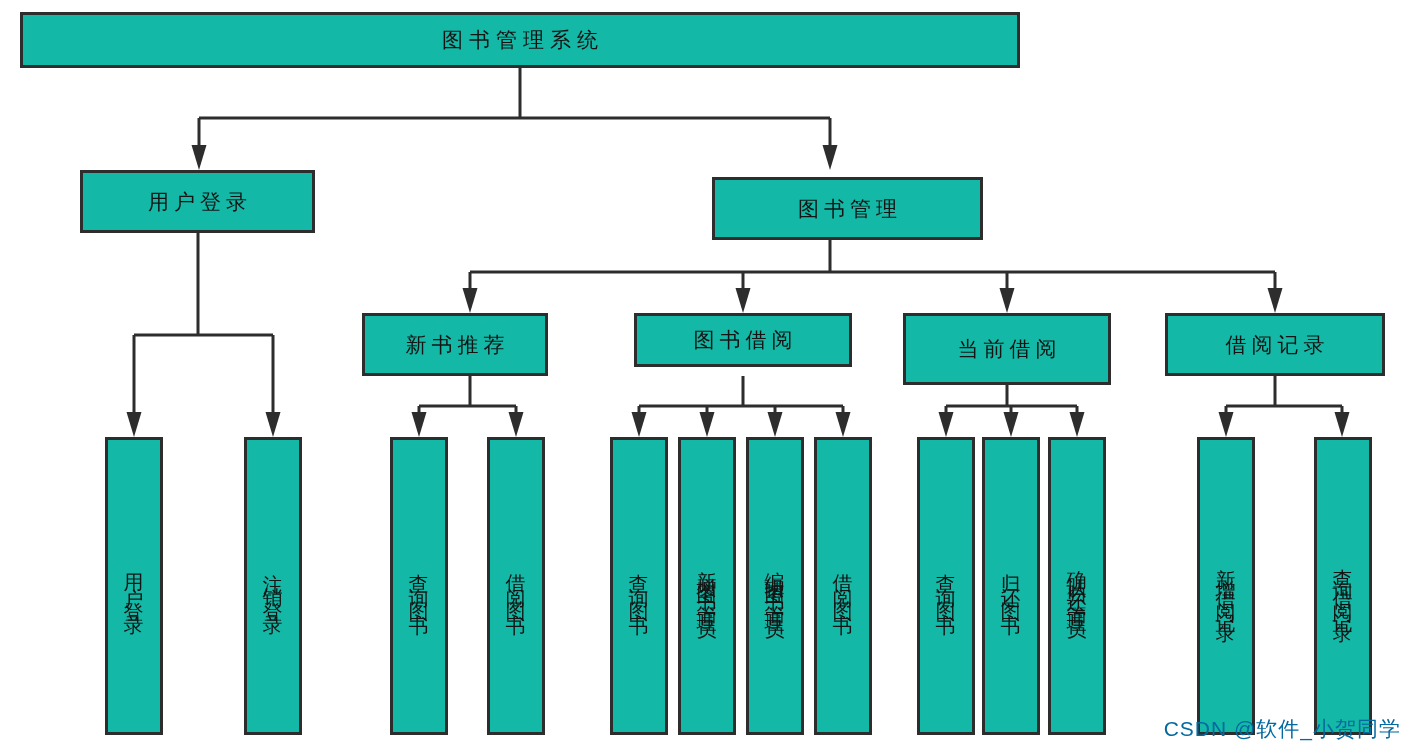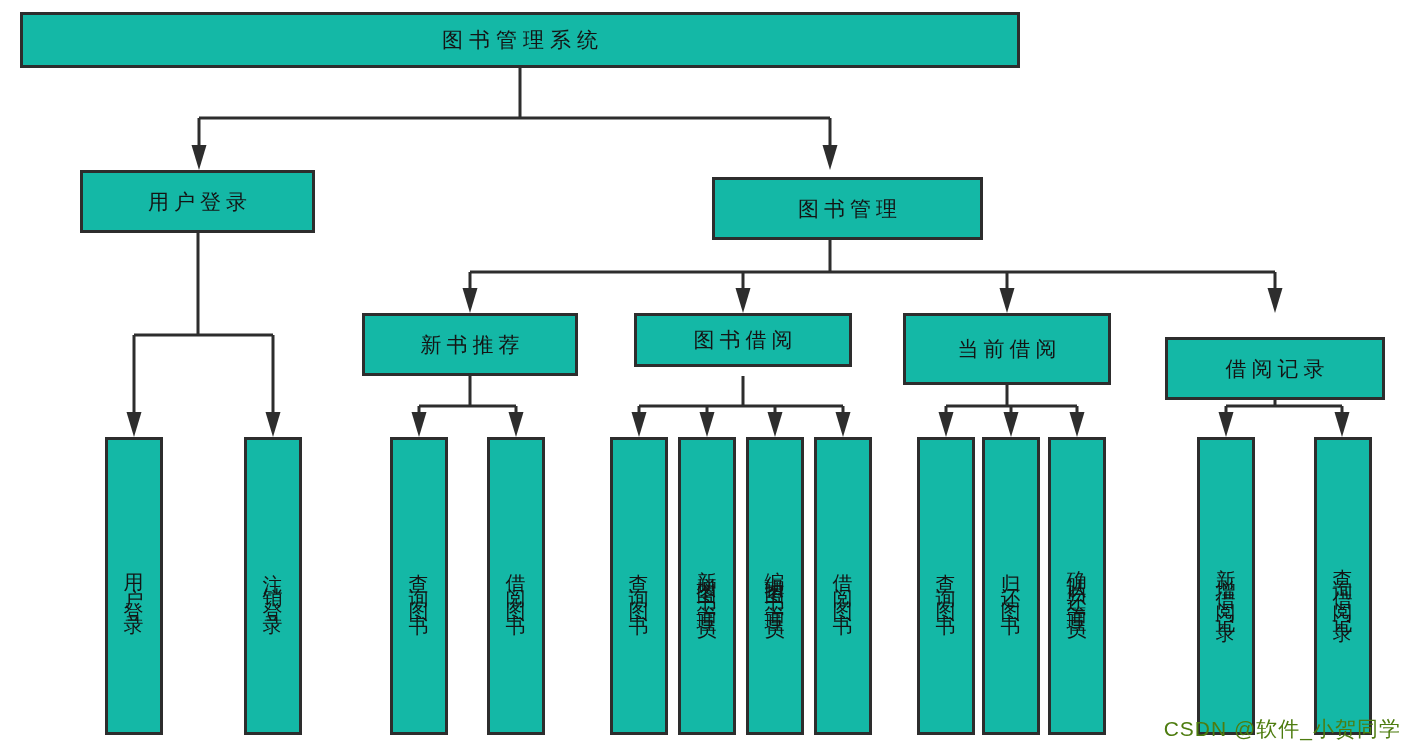--- a/index.html
+++ b/index.html
@@ -38,21 +38,21 @@
   .v-short{letter-spacing:14px;}
   .v-mid{letter-spacing:11px;}
   .v-long{letter-spacing:7px;}
   .watermark{
     position:absolute;
     right:4px;
     top:715px;
     z-index:3;
     font-size:21px;
     letter-spacing:1px;
-    color:#4d7c0f;
+    color:#0369a1;
     white-space:nowrap;
   }
 </style>
 </head>
 <body>
 
 <div class="canvas">
 
   <svg class="wires" width="1405" height="747" viewBox="0 0 1405 747">
       <path d="M 520 68 V 118 M 199 118 H 830" stroke="#2d2d2d" stroke-width="3" fill="none"></path>
@@ -106,30 +106,30 @@
     <span>图书管理系统</span>
   </div>
 
   <div class="node h-node" style="left:80px;top:170px;width:235px;height:63px;">
     <span>用户登录</span>
   </div>
   <div class="node h-node" style="left:712px;top:170px;width:271px;height:63px;margin-top:7px;">
     <span>图书管理</span>
   </div>
 
-  <div class="node h-node" style="left:362px;top:313px;width:216px;height:63px;">
+  <div class="node h-node" style="left:362px;top:313px;width:186px;height:63px;">
     <span>新书推荐</span>
   </div>
   <div class="node h-node" style="left:634px;top:313px;width:218px;height:54px;">
     <span>图书借阅</span>
   </div>
   <div class="node h-node" style="left:903px;top:313px;width:208px;height:72px;">
     <span>当前借阅</span>
   </div>
-  <div class="node h-node" style="left:1165px;top:313px;width:220px;height:63px;margin-top:24px;">
+  <div class="node h-node" style="left:1165px;top:313px;width:220px;height:63px;">
     <span>借阅记录</span>
   </div>
 
   <div class="node v-node v-short" style="left:105px;top:437px;width:58px;height:298px;">
     <span>用户登录</span>
   </div>
   <div class="node v-node v-short" style="left:244px;top:437px;width:58px;height:298px;">
     <span>注销登录</span>
   </div>
 

